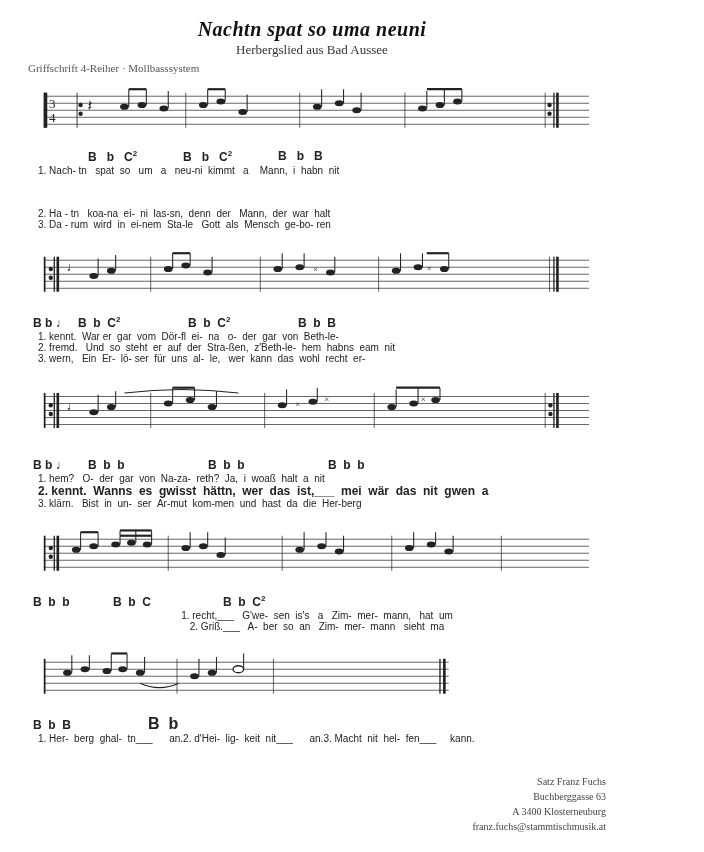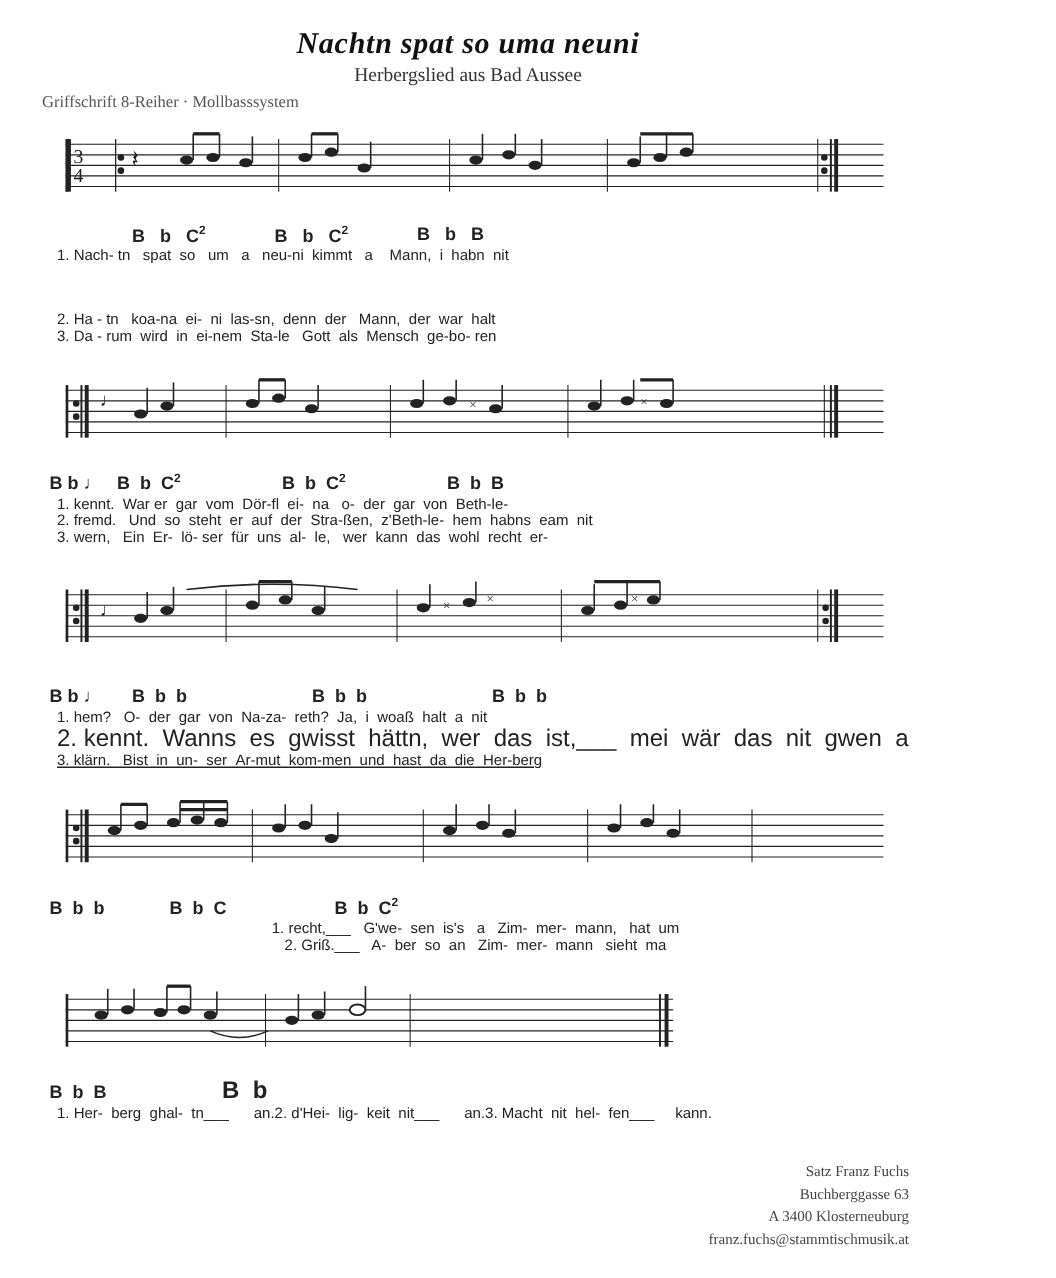--- a/index.html
+++ b/index.html
@@ -71,21 +71,21 @@
 </head>
 <body>
 
 <div class="page">
 
   <div class="title-block">
     <div class="main-title">Nachtn spat so uma neuni</div>
     <div class="subtitle">Herbergslied aus Bad Aussee</div>
   </div>
 
-  <div class="griffschrift-label">Griffschrift 8-Reiher · Mollbasssystem</div>
+  <div class="griffschrift-label">Griffschrift 4-Reiher · Mollbasssystem</div>
 
   <div class="section-wrapper">
     <svg class="stave-svg" height="72" viewBox="0 0 648 72">
 
       <g stroke="#222" stroke-width="0.8">
         <line x1="18" y1="18" x2="640" y2="18"></line>
         <line x1="18" y1="26" x2="640" y2="26"></line>
         <line x1="18" y1="34" x2="640" y2="34"></line>
         <line x1="18" y1="42" x2="640" y2="42"></line>
         <line x1="18" y1="50" x2="640" y2="50"></line>
@@ -308,22 +308,22 @@
       </div>
       <div style="width:120px;">
         <span style="font-size:12px; font-weight:bold;">B &nbsp;b &nbsp;b</span>
       </div>
       <div style="width:120px;">
         <span style="font-size:12px; font-weight:bold;">B &nbsp;b &nbsp;b</span>
       </div>
     </div>
     <div style="display:flex; flex-direction:column; padding-left:10px; font-family:Arial,sans-serif;">
       <span style="font-size:10px; white-space:nowrap;">1. hem? &nbsp; O- &nbsp;der &nbsp;gar &nbsp;von &nbsp;Na-za- &nbsp;reth? &nbsp;Ja, &nbsp;i &nbsp;woaß &nbsp;halt &nbsp;a &nbsp;nit</span>
-      <span style="font-size:16px; white-space:nowrap;">2. kennt. &nbsp;Wanns &nbsp;es &nbsp;gwisst &nbsp;hättn, &nbsp;wer &nbsp;das &nbsp;ist,___ &nbsp;mei &nbsp;wär &nbsp;das &nbsp;nit &nbsp;gwen &nbsp;a</span>
-      <span style="font-size:10px; white-space:nowrap;text-decoration:underline;">3. klärn. &nbsp; Bist &nbsp;in &nbsp;un- &nbsp;ser &nbsp;Ar-mut &nbsp;kom-men &nbsp;und &nbsp;hast &nbsp;da &nbsp;die &nbsp;Her-berg</span>
+      <span style="font-size:12px; white-space:nowrap;font-weight:bold;">2. kennt. &nbsp;Wanns &nbsp;es &nbsp;gwisst &nbsp;hättn, &nbsp;wer &nbsp;das &nbsp;ist,___ &nbsp;mei &nbsp;wär &nbsp;das &nbsp;nit &nbsp;gwen &nbsp;a</span>
+      <span style="font-size:10px; white-space:nowrap;">3. klärn. &nbsp; Bist &nbsp;in &nbsp;un- &nbsp;ser &nbsp;Ar-mut &nbsp;kom-men &nbsp;und &nbsp;hast &nbsp;da &nbsp;die &nbsp;Her-berg</span>
     </div>
   </div>
 
   <div class="section-wrapper">
     <svg class="stave-svg" height="72" viewBox="0 0 648 72">
       <g stroke="#222" stroke-width="0.8">
         <line x1="18" y1="18" x2="640" y2="18"></line>
         <line x1="18" y1="26" x2="640" y2="26"></line>
         <line x1="18" y1="34" x2="640" y2="34"></line>
         <line x1="18" y1="42" x2="640" y2="42"></line>

